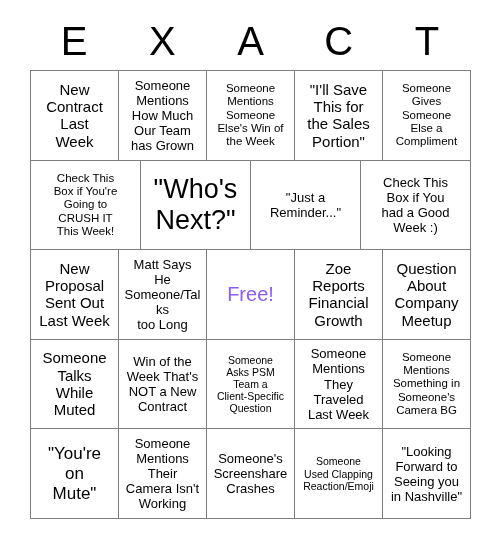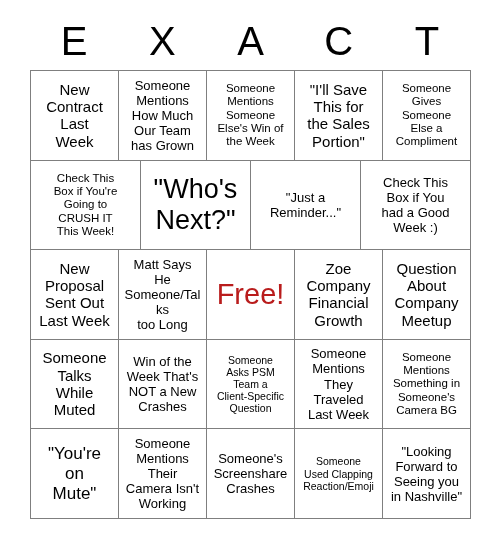--- a/index.html
+++ b/index.html
@@ -78,22 +78,22 @@
   
   .fs-xs  { font-size: 10.5px; }
   .fs-s   { font-size: 11.5px; }
   .fs-m   { font-size: 13px; }
   .fs-l   { font-size: 15px; }
   .fs-xl  { font-size: 17px; }
   .fs-xxl { font-size: 27px; }
   .fs-free { font-size: 29px; }
 
   .free-cell .cell-text {
-    color: #b91c1c;
-    font-size: 29px;
+    color: #8b5cf6;
+    font-size: 20px;
     line-height: 1.1;
   }
 </style>
 </head>
 <body>
 
 <div id="bingo-card">
 
   <div id="header-row">
     <div class="header-letter">E</div>
@@ -176,21 +176,21 @@
           <span class="cell-text fs-m">Matt Says
 He
 Someone/Talks
 too Long</span>
         </div>
       <div class="bingo-cell free-cell">
           <span class="cell-text fs-free">Free!</span>
         </div>
       <div class="bingo-cell">
           <span class="cell-text fs-l">Zoe
-Company
+Reports
 Financial
 Growth</span>
         </div>
       <div class="bingo-cell">
           <span class="cell-text fs-l">Question
 About
 Company
 Meetup</span>
         </div>
     </div>
@@ -199,21 +199,21 @@
       <div class="bingo-cell">
           <span class="cell-text fs-l">Someone
 Talks
 While
 Muted</span>
         </div>
       <div class="bingo-cell">
           <span class="cell-text fs-m">Win of the
 Week That's
 NOT a New
-Crashes</span>
+Contract</span>
         </div>
       <div class="bingo-cell">
           <span class="cell-text fs-xs">Someone
 Asks PSM
 Team a
 Client-Specific
 Question</span>
         </div>
       <div class="bingo-cell">
           <span class="cell-text fs-m">Someone

